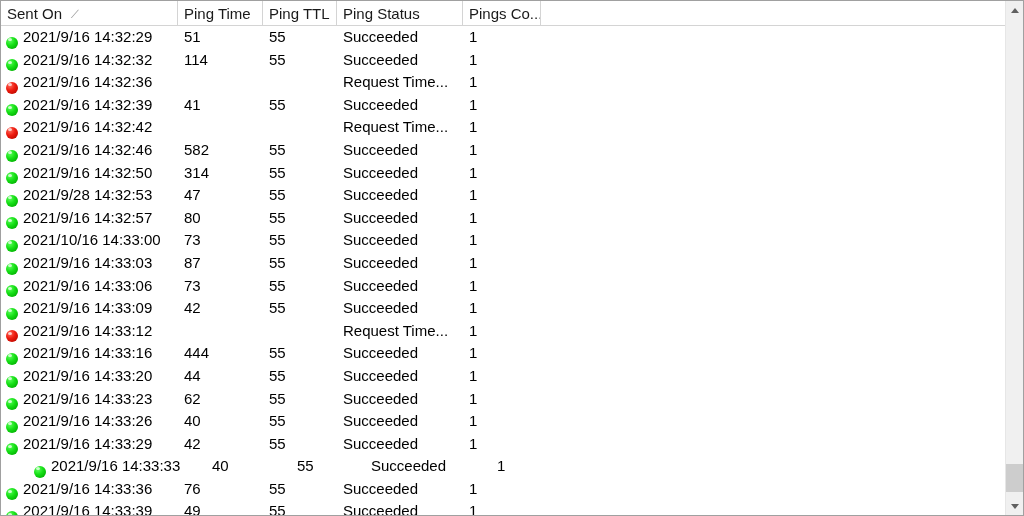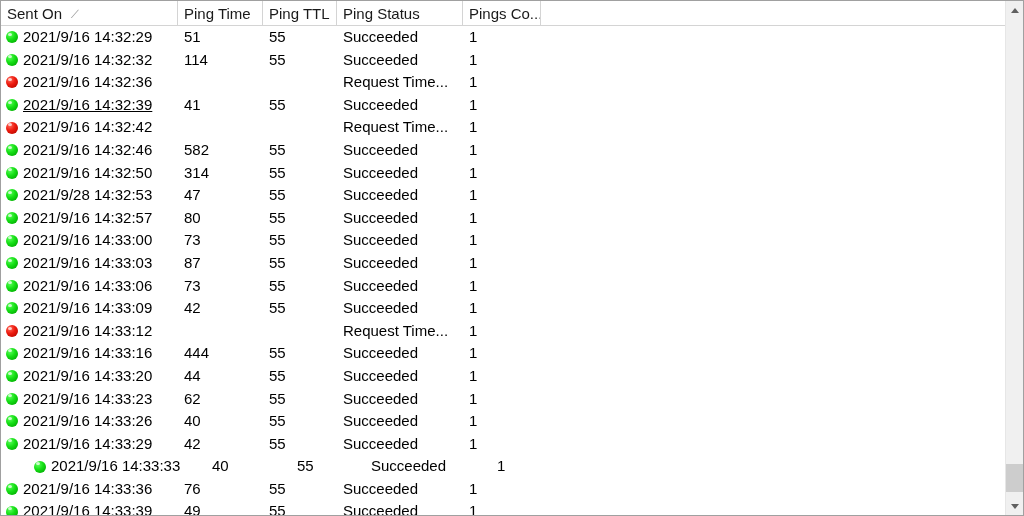--- a/index.html
+++ b/index.html
@@ -69,21 +69,21 @@
     box-sizing: border-box;
     font-size: 15px;
     color: #000000;
     line-height: 22.6px;
     padding-left: 6px;
     white-space: nowrap;
     overflow: hidden;
   }
   .cell.sent {
     display: flex;
-    align-items: center;
+    align-items: flex-end;
     gap: 5px;
     padding-left: 5px;
   }
   
   .led {
     flex: 0 0 auto;
     width: 12px;
     height: 12px;
     border-radius: 50%;
     position: relative;
@@ -187,21 +187,21 @@
           <div class="cell sent" style="width: 177px; flex: 0 0 177px;">
             <span class="led led-red"></span>
             <span>2021/9/16 14:32:36</span>
           </div>
           <div class="cell" style="width: 85px; flex: 0 0 85px;"></div>
           <div class="cell" style="width: 74px; flex: 0 0 74px;"></div>
           <div class="cell" style="width: 126px; flex: 0 0 126px;">Request Time...</div>
           <div class="cell" style="width: 78px; flex: 0 0 78px;">1</div>
         </div>
         <div class="row">
-          <div class="cell sent" style="width: 177px; flex: 0 0 177px; text-decoration: underline;">
+          <div class="cell sent" style="width: 177px; flex: 0 0 177px;">
             <span class="led led-green"></span>
             <span>2021/9/16 14:32:39</span>
           </div>
           <div class="cell" style="width: 85px; flex: 0 0 85px;">41</div>
           <div class="cell" style="width: 74px; flex: 0 0 74px;">55</div>
           <div class="cell" style="width: 126px; flex: 0 0 126px;">Succeeded</div>
           <div class="cell" style="width: 78px; flex: 0 0 78px;">1</div>
         </div>
         <div class="row">
           <div class="cell sent" style="width: 177px; flex: 0 0 177px;">
@@ -249,21 +249,21 @@
             <span>2021/9/16 14:32:57</span>
           </div>
           <div class="cell" style="width: 85px; flex: 0 0 85px;">80</div>
           <div class="cell" style="width: 74px; flex: 0 0 74px;">55</div>
           <div class="cell" style="width: 126px; flex: 0 0 126px;">Succeeded</div>
           <div class="cell" style="width: 78px; flex: 0 0 78px;">1</div>
         </div>
         <div class="row">
           <div class="cell sent" style="width: 177px; flex: 0 0 177px;">
             <span class="led led-green"></span>
-            <span>2021/9/16 14:33:00</span>
+            <span>2021/10/16 14:33:00</span>
           </div>
           <div class="cell" style="width: 85px; flex: 0 0 85px;">73</div>
           <div class="cell" style="width: 74px; flex: 0 0 74px;">55</div>
           <div class="cell" style="width: 126px; flex: 0 0 126px;">Succeeded</div>
           <div class="cell" style="width: 78px; flex: 0 0 78px;">1</div>
         </div>
         <div class="row">
           <div class="cell sent" style="width: 177px; flex: 0 0 177px;">
             <span class="led led-green"></span>
             <span>2021/9/16 14:33:03</span>

